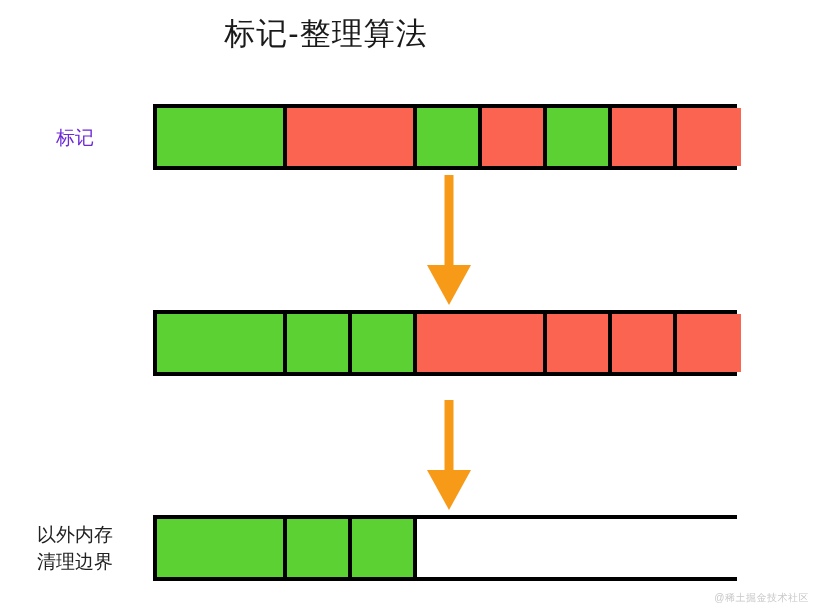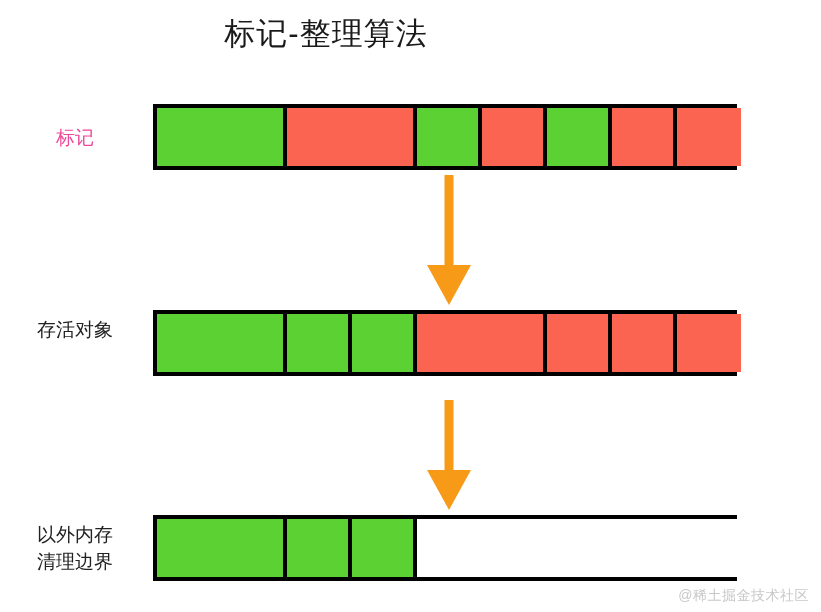--- a/index.html
+++ b/index.html
@@ -69,38 +69,37 @@
     position: absolute;
     left: 0;
     width: 100%;
     height: 100%;
     pointer-events: none;
   }
   .watermark {
     position: absolute;
     right: 12px;
     bottom: 7px;
-    font-size: 14px;
+    font-size: 10px;
     color: #c8c8c8;
     letter-spacing: 0.5px;
     white-space: nowrap;
   }
 </style>
 </head>
 <body>
 
 <div id="diagram">
 
   <div class="title" style="color: rgb(26, 26, 26);">标记-整理算法</div>
 
-  <div class="row-label" id="label-0" style="border-color: transparent; color: #ec4899; top: 123.5px;">
+  <div class="row-label" id="label-0" style="border-color: transparent; color: #6d28d9; top: 123.5px;">
       <div>标记</div>
     </div>
   <div class="row-label" id="label-1" style="border-color: transparent; color: rgb(34, 34, 34); top: 316px;">
-      <div>存活对象</div>
     </div>
   <div class="row-label" id="label-2" style="border-color: transparent; color: rgb(34, 34, 34); top: 521px;">
       <div>以外内存</div>
       <div>清理边界</div>
     </div>
 
   <div class="bar" id="bar-0" style="top: 104px; left: 153px; width: 584px; height: 66px; border-color: rgb(0, 0, 0);">
       <div class="cell" style="width: 130px; background: rgb(92, 209, 52); border-right-color: rgb(0, 0, 0);"></div>
       <div class="cell" style="width: 130px; background: rgb(251, 100, 80); border-right-color: rgb(0, 0, 0);"></div>
       <div class="cell" style="width: 65px; background: rgb(92, 209, 52); border-right-color: rgb(0, 0, 0);"></div>

